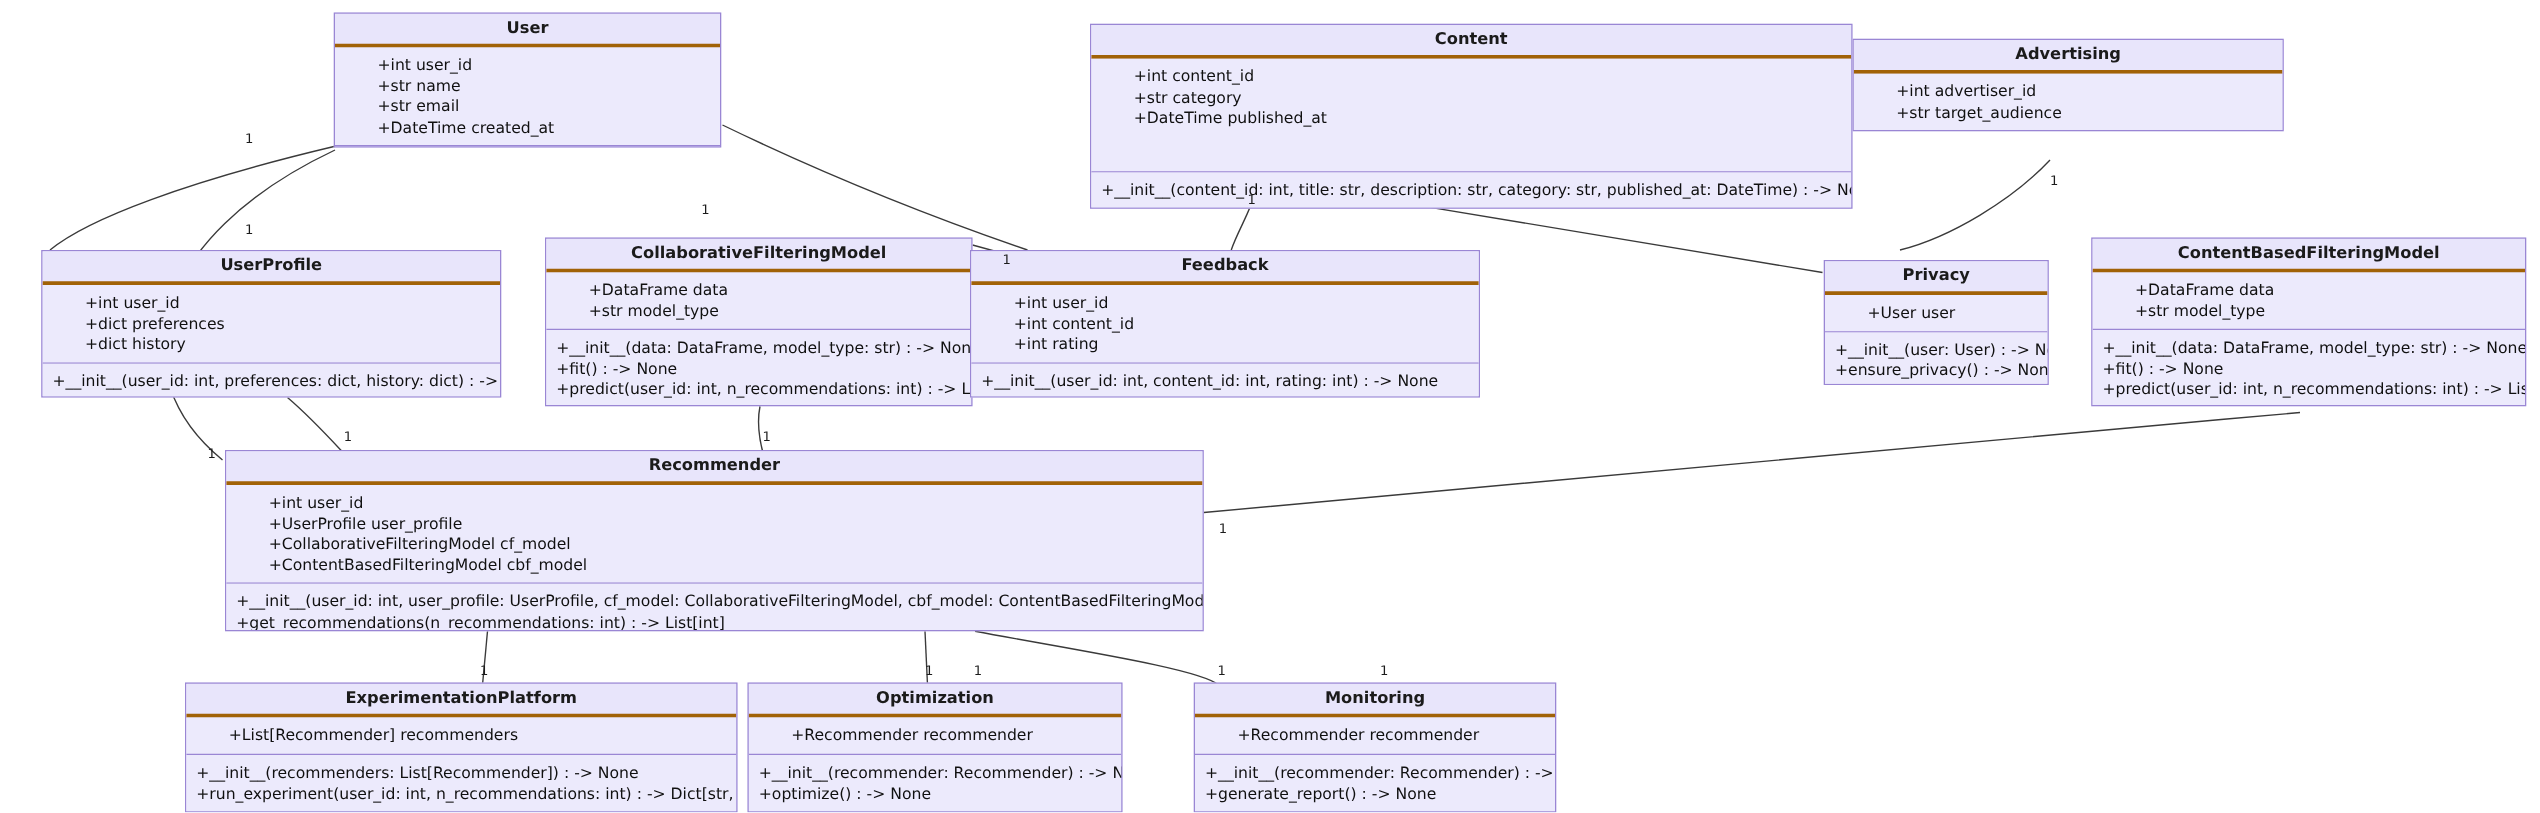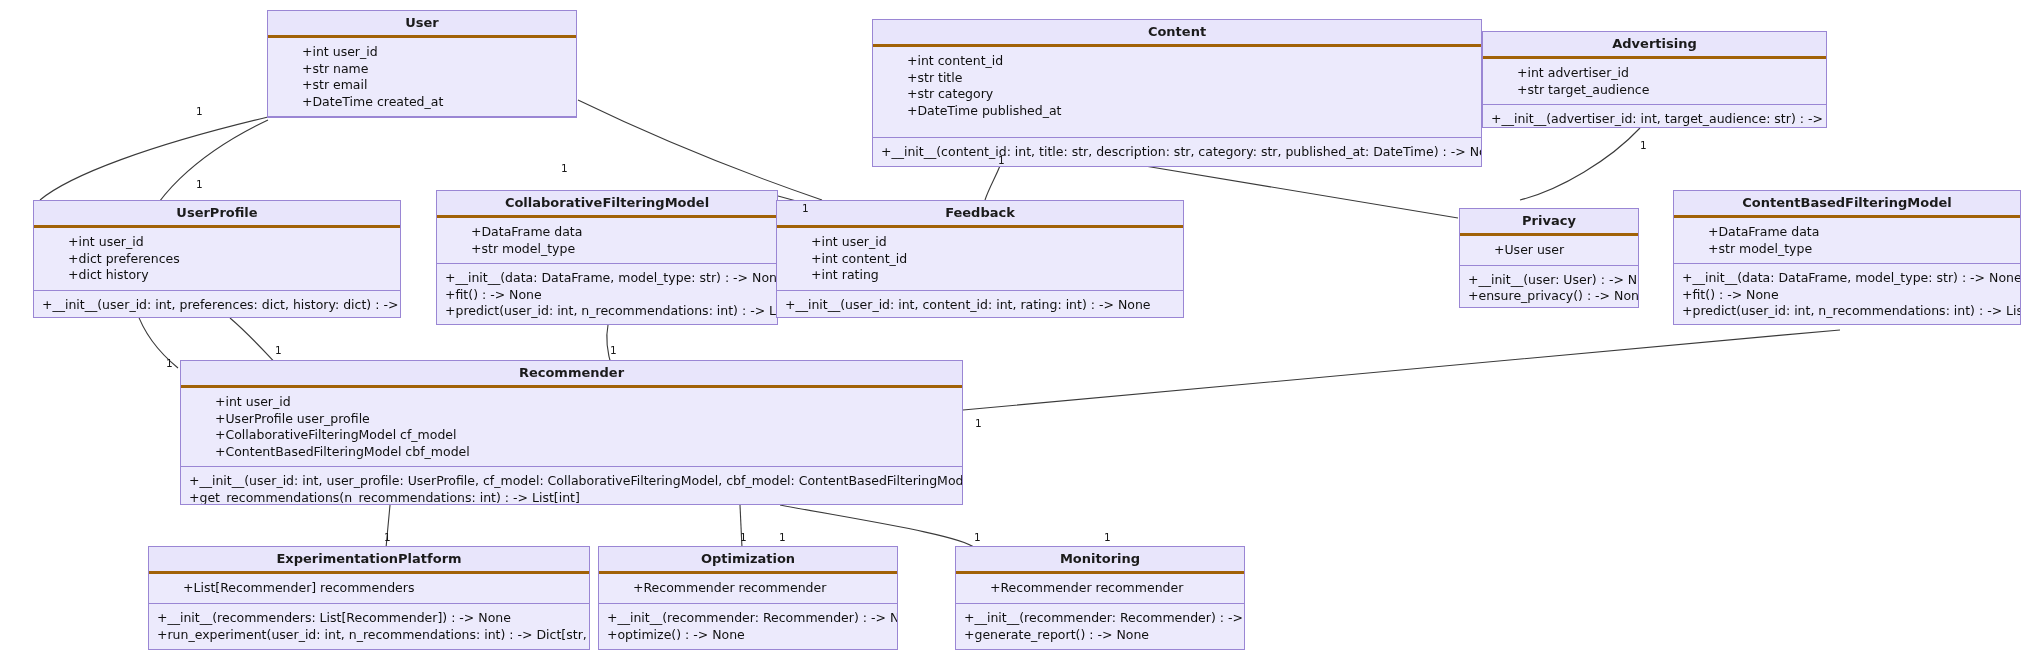--- a/index.html
+++ b/index.html
@@ -105,30 +105,29 @@
     </div>
     <div class="cls-section">
       
     </div>
   </div>
 
   <div class="umlclass" style="left:872px;top:19px;width:610px;height:148px;">
     <div class="cls-title">Content</div>
     <div class="cls-section grow">
       <div class="cls-row">+int content_id</div>
-      <div class="cls-row">+str title</div>
       <div class="cls-row">+str category</div>
       <div class="cls-row">+DateTime published_at</div>
     </div>
     <div class="cls-section">
       <div class="cls-row">+__init__(content_id: int, title: str, description: str, category: str, published_at: DateTime) : -&gt; None</div>
     </div>
   </div>
 
-  <div class="umlclass" style="left:1482px;top:31px;width:345px;height:97px;">
+  <div class="umlclass" style="left:1482px;top:31px;width:345px;height:74px;">
     <div class="cls-title">Advertising</div>
     <div class="cls-section grow">
       <div class="cls-row">+int advertiser_id</div>
       <div class="cls-row">+str target_audience</div>
     </div>
     <div class="cls-section">
       <div class="cls-row">+__init__(advertiser_id: int, target_audience: str) : -&gt; None</div>
     </div>
   </div>
 

